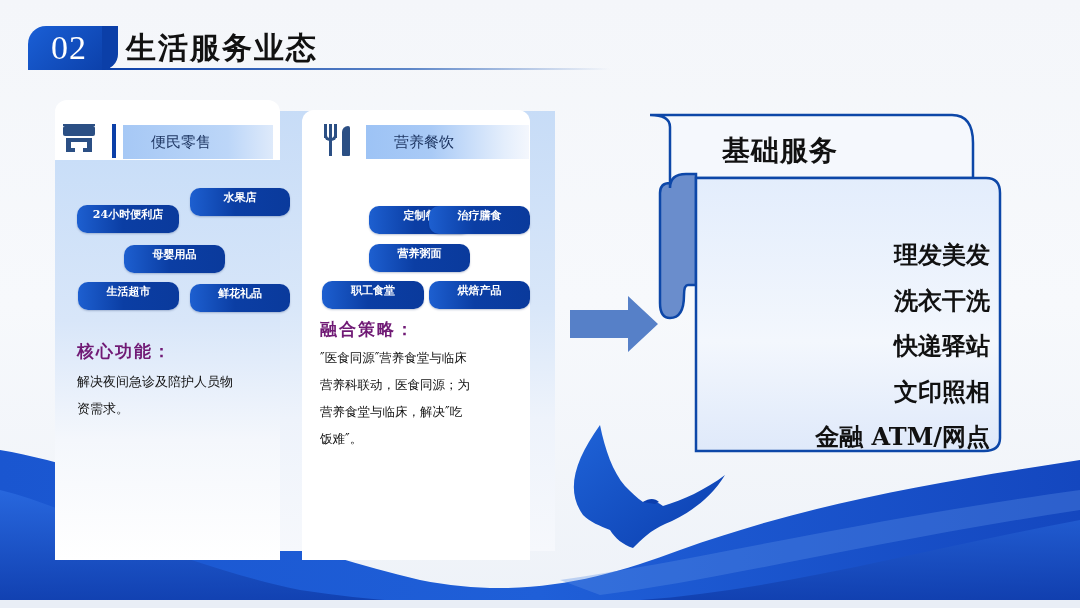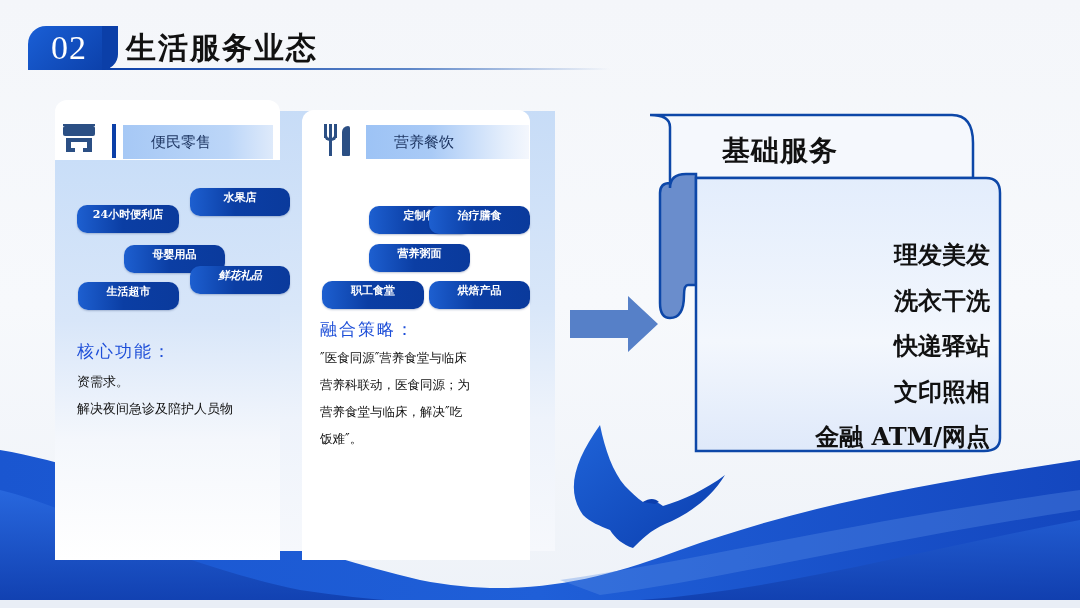--- a/index.html
+++ b/index.html
@@ -78,21 +78,21 @@
   .fork-icon .fork-handle { position: absolute; left: 5px; top: 16px; width: 3px; height: 16px; background: #2b4f84; }
   .fork-icon .knife { position: absolute; left: 18px; top: 2px; width: 8px; height: 30px; background: #2b4f84; border-radius: 6px 2px 1px 1px; }
 
   .pill {
     position: absolute; height: 28px; line-height: 20px; border-radius: 10px;
     background: linear-gradient(90deg, #1d5fd0 0%, #0b3ea4 45%, #0a3a9c 100%);
     color: #fff; font-size: 11px; font-weight: bold; text-align: center;
     box-shadow: 0 1px 2px rgba(0,30,90,0.25);
   }
 
-  .func-title { position: absolute; font-size: 17px; font-weight: normal; color: #1d4ed8; letter-spacing: 2px; }
+  .func-title { position: absolute; font-size: 17px; font-weight: bold; color: #701a75; letter-spacing: 2px; }
   .func-text { position: absolute; font-size: 13px; line-height: 27px; color: #111; }
 
   
   .arrow { position: absolute; left: 570px; top: 296px; width: 88px; height: 56px; }
 
   
   .scroll { position: absolute; left: 648px; top: 113px; width: 360px; height: 345px; }
   .bird { position: absolute; left: 555px; top: 420px; width: 180px; height: 140px; }
 
   .waves { position: absolute; left: 0; top: 430px; width: 1080px; height: 178px; }
@@ -139,26 +139,26 @@
     <div class="floor"></div>
     <div class="door"></div>
   </div>
   <div class="accent-bar"></div>
   <div class="cat-label">便民零售</div>
 
   <div class="pill" style="left:22px; top:105px; width:102px;">24小时便利店</div>
   <div class="pill" style="left:135px; top:88px; width:100px;">水果店</div>
   <div class="pill" style="left:69px; top:145px; width:101px;">母婴用品</div>
   <div class="pill" style="left:23px; top:182px; width:101px;">生活超市</div>
-  <div class="pill" style="left:135px; top:166px; width:100px;font-style:italic;">鲜花礼品</div>
+  <div class="pill" style="left:135px; top:184px; width:100px;">鲜花礼品</div>
 
   <div class="func-title" style="left:22px; top:240px;">核心功能：</div>
   <div class="func-text" style="left:22px; top:268px; width:205px;">
+    <div>解决夜间急诊及陪护人员物</div>
     <div>资需求。</div>
-    <div>解决夜间急诊及陪护人员物</div>
   </div>
 </div>
 
 <div class="card card-2">
   <div class="card-full"></div>
   <div class="fork-icon">
     <div class="prong" style="left:0;"></div>
     <div class="prong" style="left:5px;"></div>
     <div class="prong" style="left:10px;"></div>
     <div class="fork-cup"></div>

